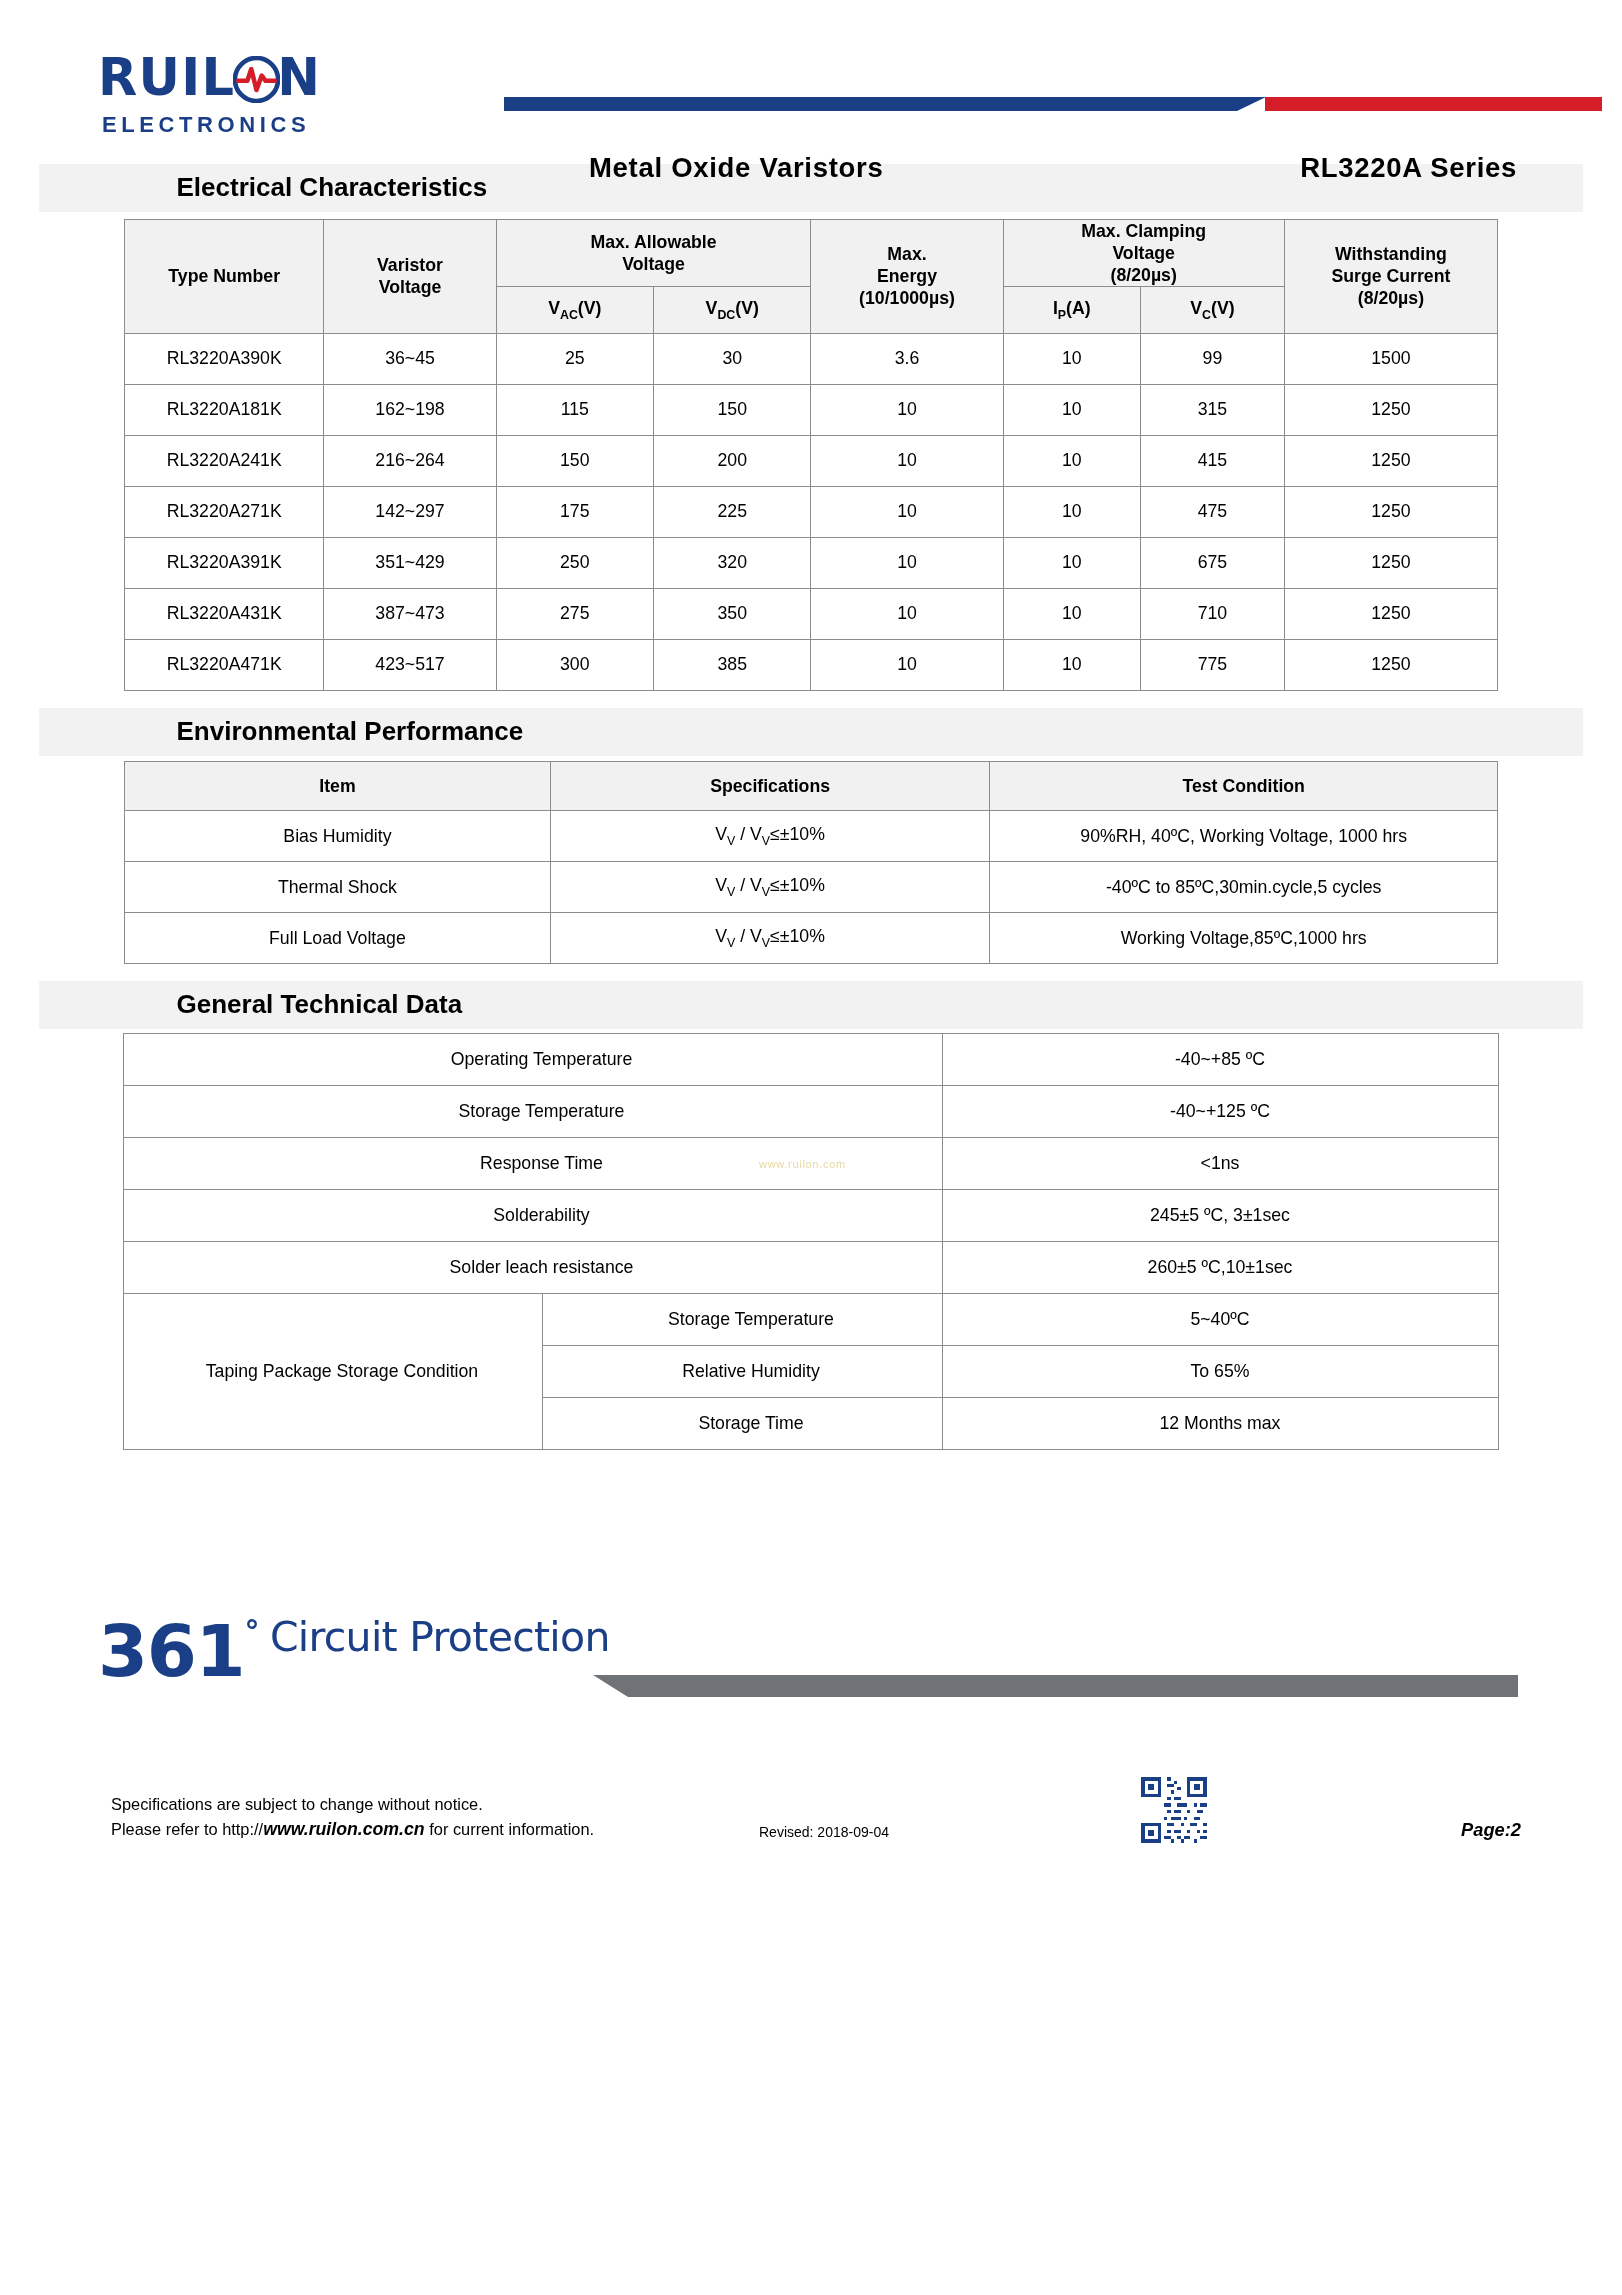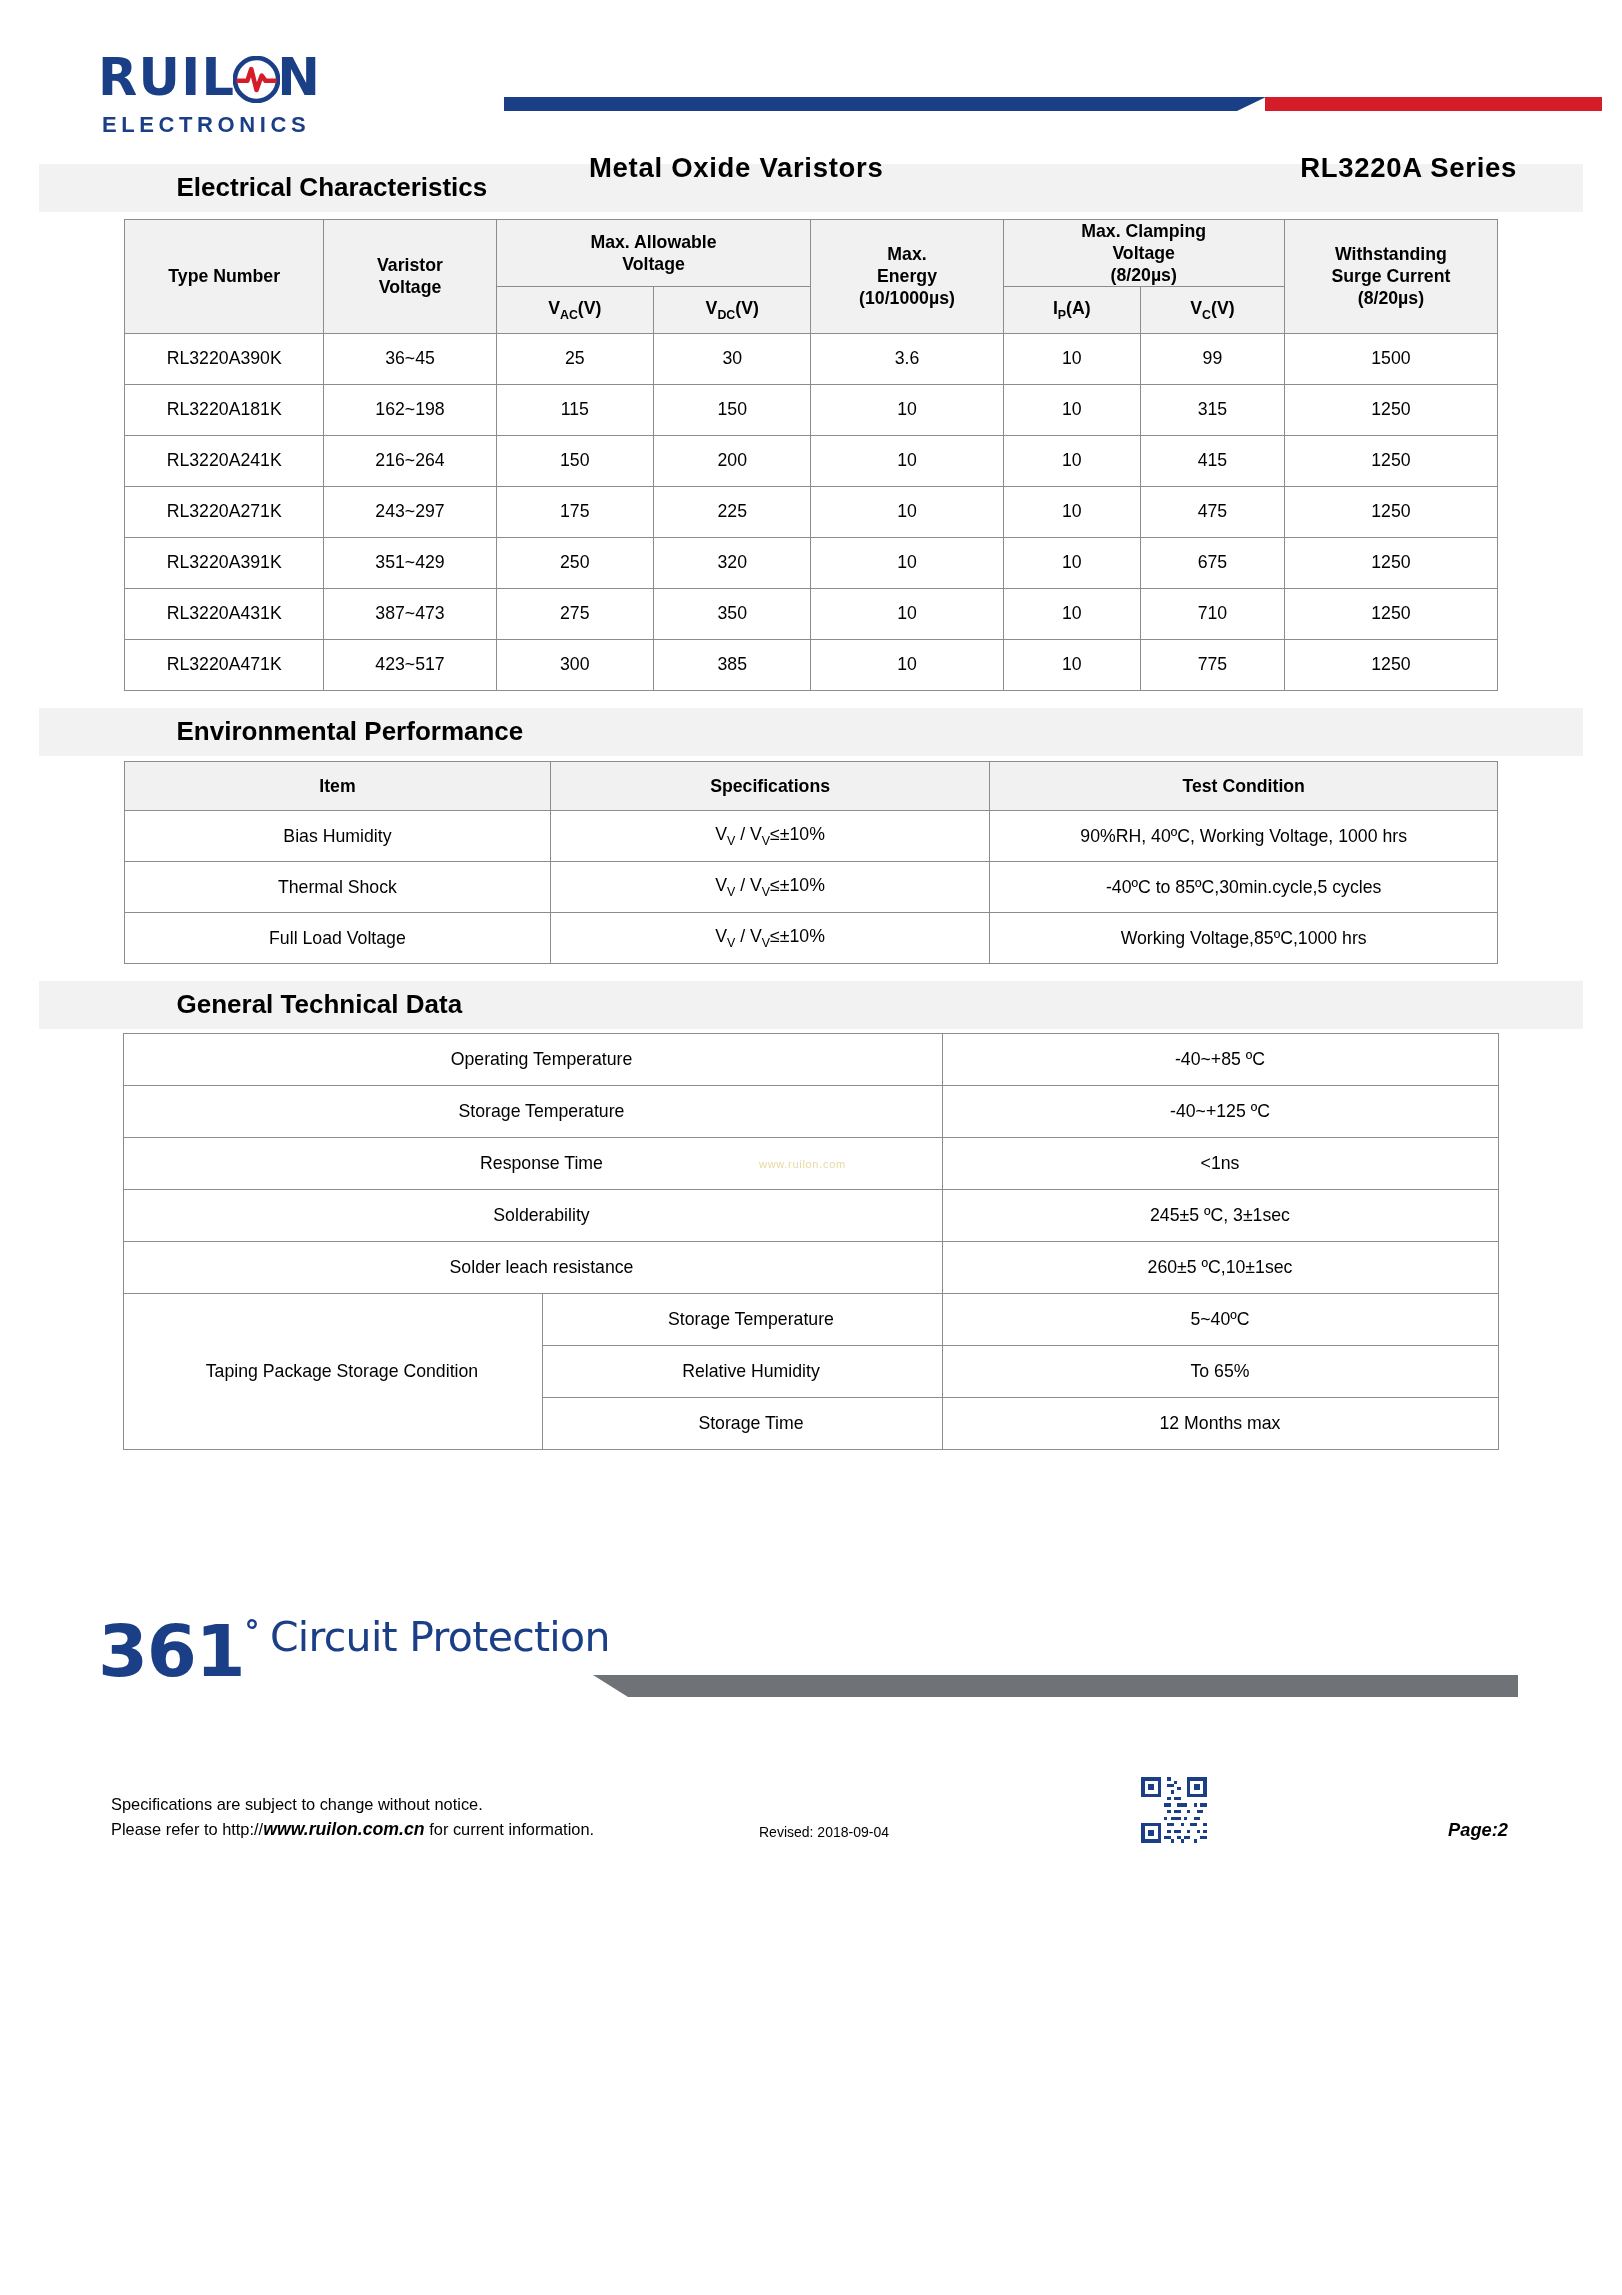--- a/index.html
+++ b/index.html
@@ -164,21 +164,21 @@
     left:759px;
     top:1158px;
     font-size:11px;
     color:#e8d9a0;
     letter-spacing:0.7px;
   }
 
   
   .footer {
     position:absolute;
-    left:0; right:16px;
+    left:0; right:3px;
     bottom:0;
     height:275px;
   }
   .brand361 {
     position:absolute;
     left:98px;
     top:13px;
     display:flex;
     align-items:flex-start;
   }
@@ -345,21 +345,21 @@
         <td>216~264</td>
         <td>150</td>
         <td>200</td>
         <td>10</td>
         <td>10</td>
         <td>415</td>
         <td>1250</td>
       </tr>
       <tr>
         <td>RL3220A271K</td>
-        <td>243~297</td>
+        <td>142~297</td>
         <td>175</td>
         <td>225</td>
         <td>10</td>
         <td>10</td>
         <td>475</td>
         <td>1250</td>
       </tr>
       <tr>
         <td>RL3220A391K</td>
         <td>351~429</td>

